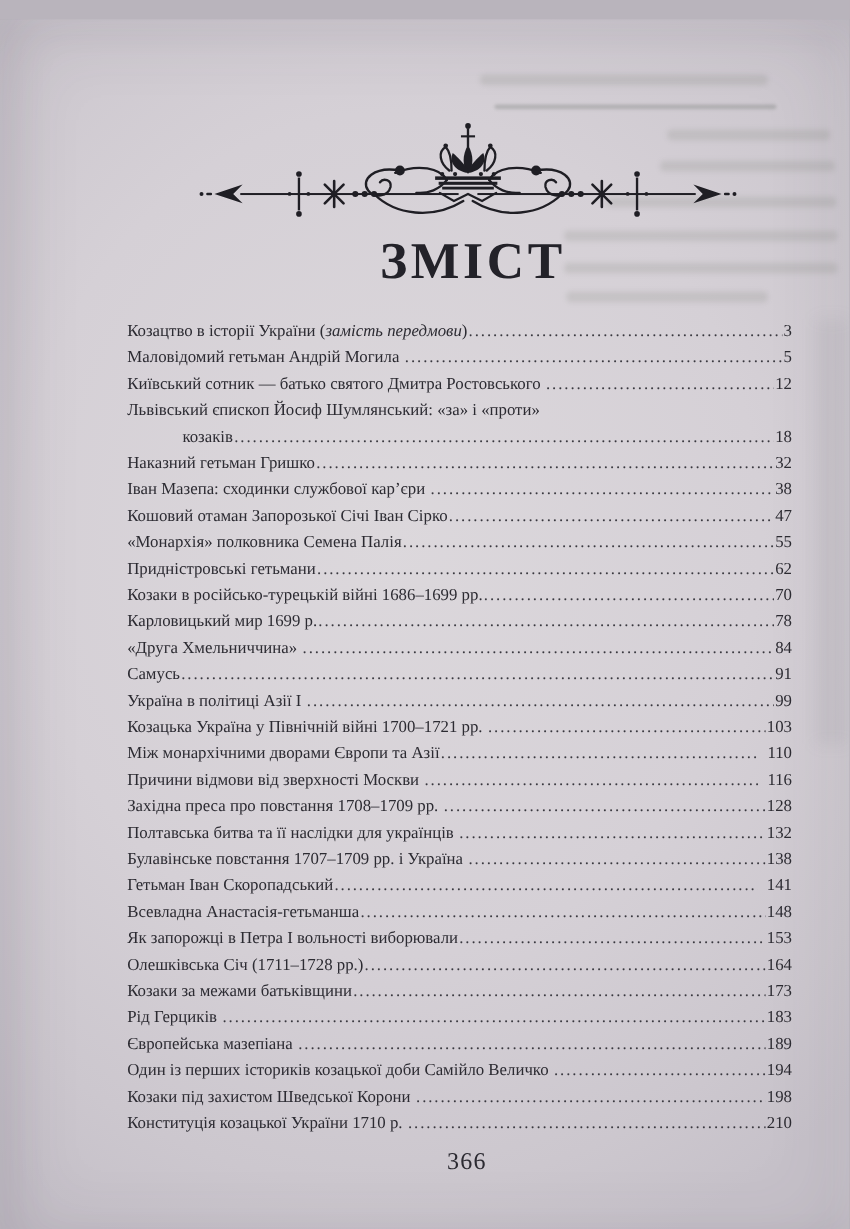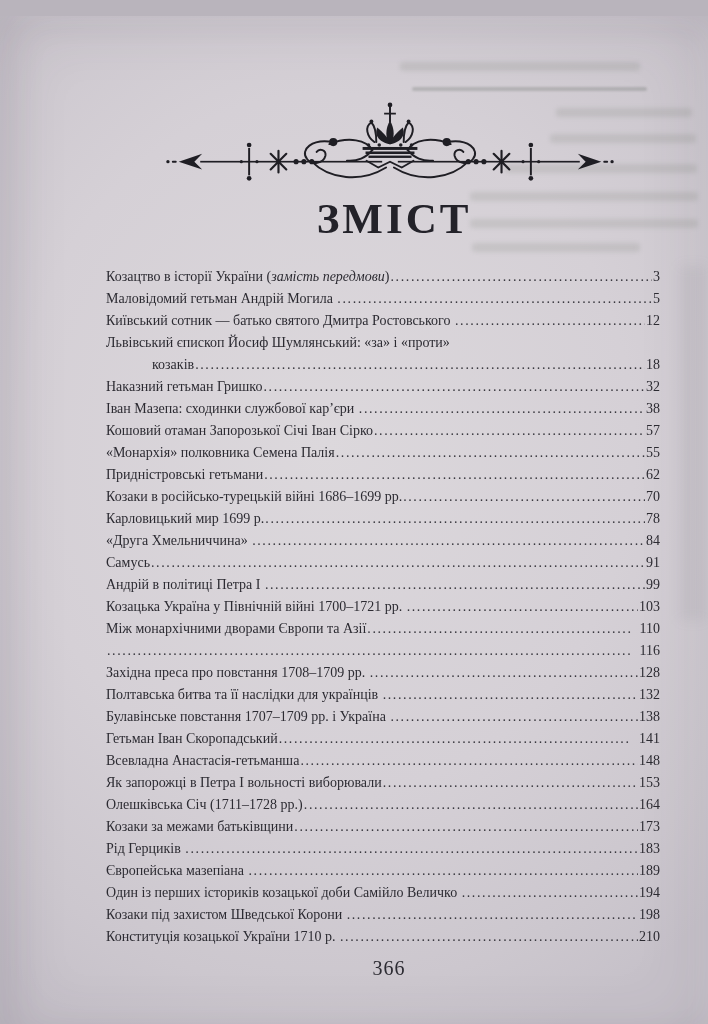--- a/index.html
+++ b/index.html
@@ -169,21 +169,21 @@
         <span class="pg">32</span>
       </div>
       <div class="row">
         <span class="t">Іван Мазепа: сходинки службової кар’єри </span>
         <span class="dots">................................................................................................................................................................</span>
         <span class="pg">38</span>
       </div>
       <div class="row">
         <span class="t">Кошовий отаман Запорозької Січі Іван Сірко</span>
         <span class="dots">................................................................................................................................................................</span>
-        <span class="pg">57</span>
+        <span class="pg">47</span>
       </div>
       <div class="row">
         <span class="t">«Монархія» полковника Семена Палія</span>
         <span class="dots">................................................................................................................................................................</span>
         <span class="pg">55</span>
       </div>
       <div class="row">
         <span class="t">Придністровські гетьмани</span>
         <span class="dots">................................................................................................................................................................</span>
         <span class="pg">62</span>
@@ -202,35 +202,36 @@
         <span class="t">«Друга Хмельниччина» </span>
         <span class="dots">................................................................................................................................................................</span>
         <span class="pg">84</span>
       </div>
       <div class="row">
         <span class="t">Самусь</span>
         <span class="dots">................................................................................................................................................................</span>
         <span class="pg">91</span>
       </div>
       <div class="row">
-        <span class="t">Андрій в політиці Петра І </span>
+        <span class="t">Україна в політиці Азії І </span>
         <span class="dots">................................................................................................................................................................</span>
         <span class="pg">99</span>
       </div>
       <div class="row">
         <span class="t">Козацька Україна у Північній війні 1700–1721 рр. </span>
         <span class="dots">................................................................................................................................................................</span>
         <span class="pg">103</span>
       </div>
       <div class="row">
         <span class="t">Між монархічними дворами Європи та Азії</span>
         <span class="dots">................................................................................................................................................................</span>
         <span class="pg gap">110</span>
       </div>
       <div class="row">
+        <span class="t">Причини відмови від зверхності Москви </span>
         <span class="dots">................................................................................................................................................................</span>
         <span class="pg gap">116</span>
       </div>
       <div class="row">
         <span class="t">Західна преса про повстання 1708–1709 рр. </span>
         <span class="dots">................................................................................................................................................................</span>
         <span class="pg">128</span>
       </div>
       <div class="row">
         <span class="t">Полтавська битва та її наслідки для українців </span>

